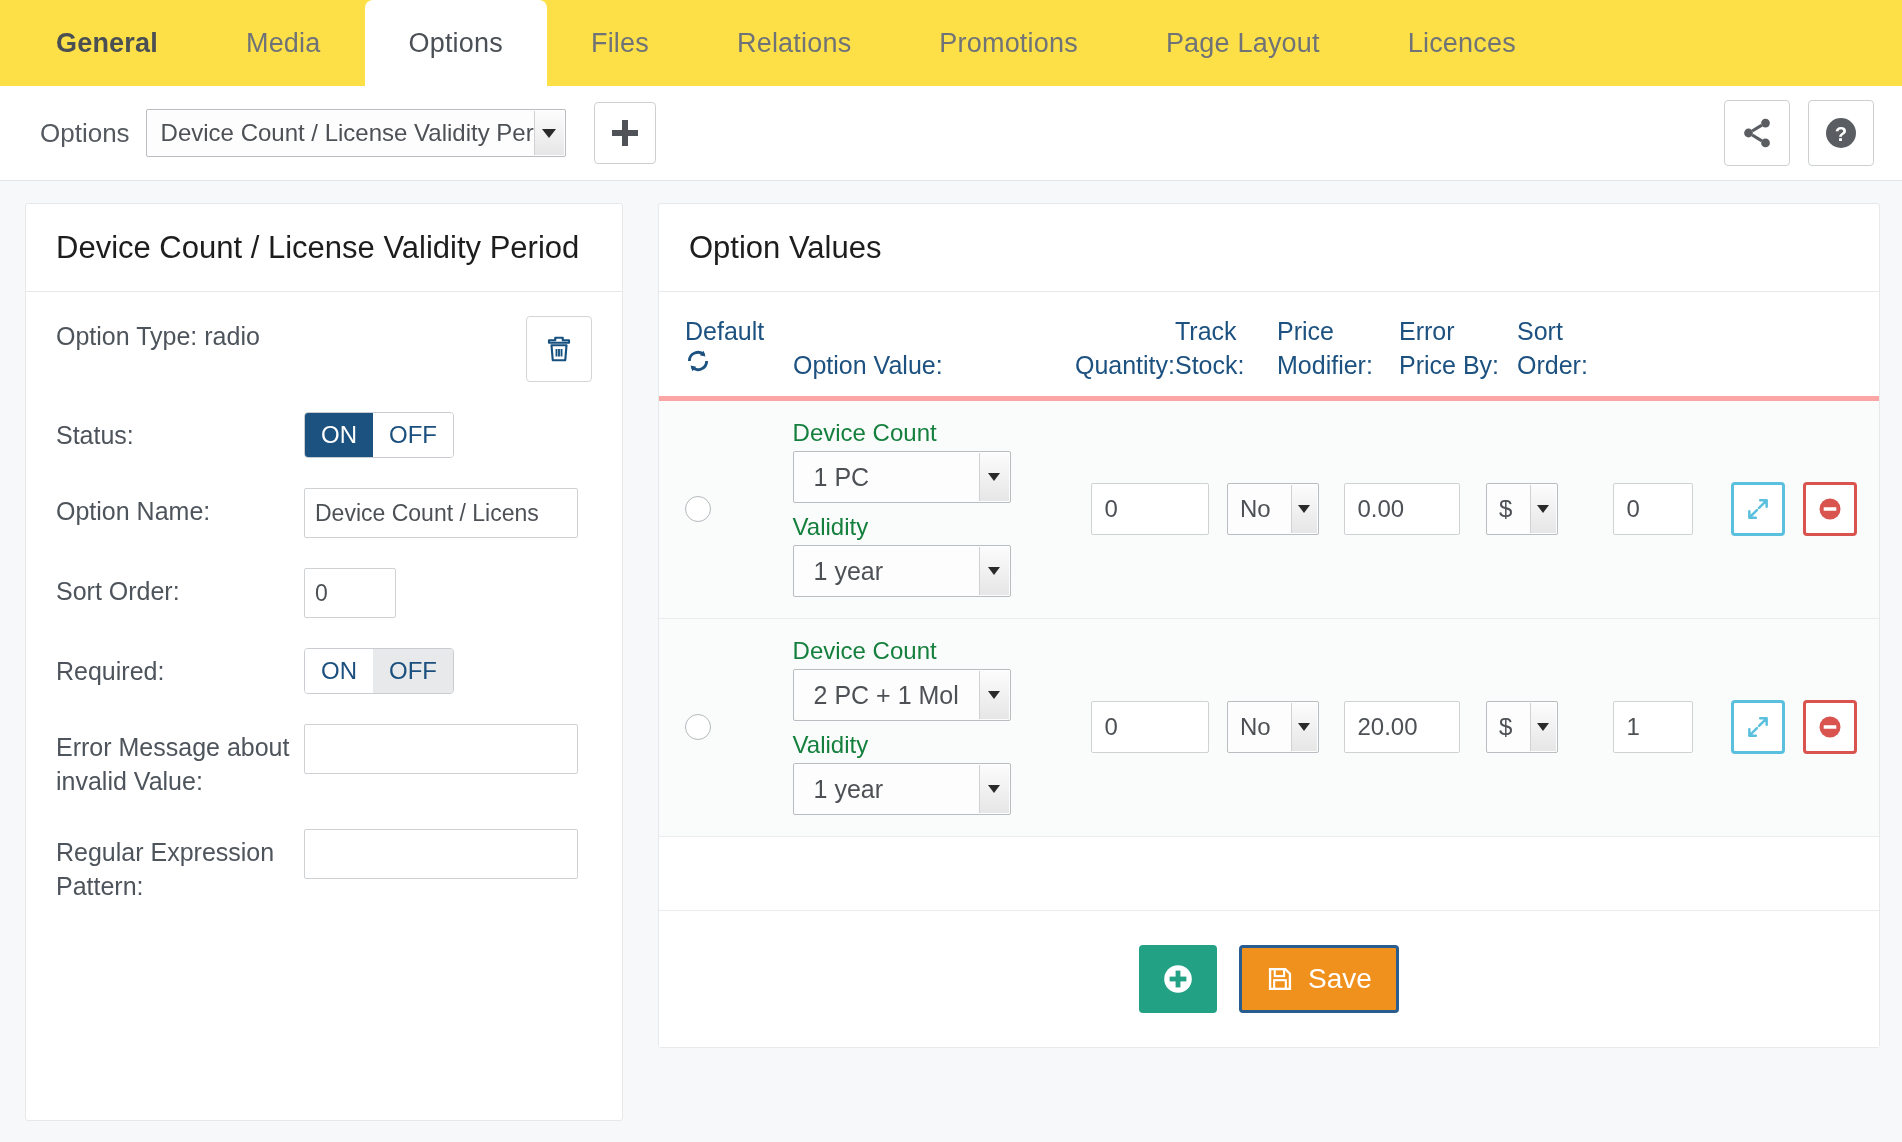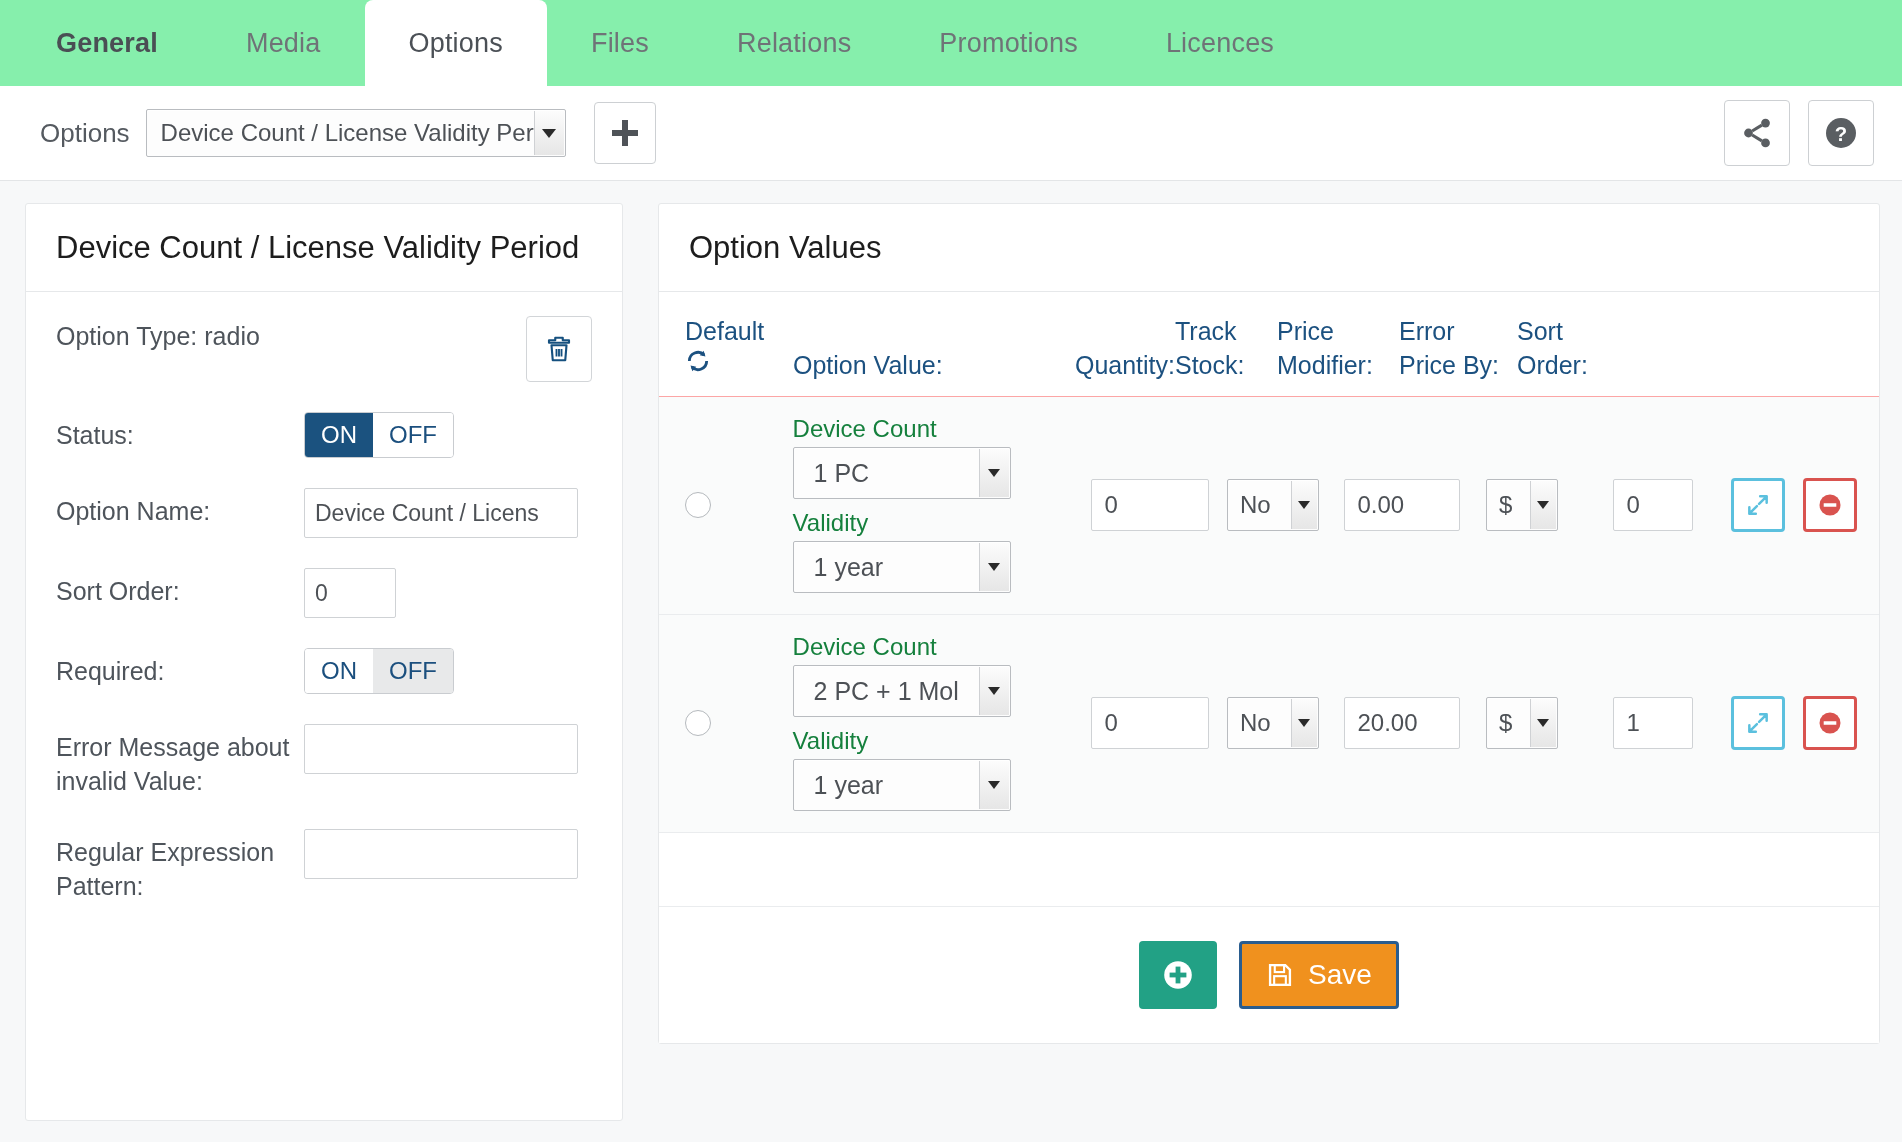--- a/index.html
+++ b/index.html
@@ -14,21 +14,21 @@
     position: relative;
     width: 1902px; height: 1142px;
     overflow: hidden;
     background: #fbfbfc;
   }
 
   
   .tabbar {
     position: relative;
     height: 86px;
-    background: #86efac;
+    background: #fde047;
     display: flex;
     align-items: flex-end;
     padding-left: 12px;
   }
   .tab {
     font-size: 27px;
     color: #6f7377;
     padding: 0 44px;
     height: 86px;
     line-height: 86px;
@@ -211,21 +211,21 @@
   .in-name { width: 274px; }
   .in-sort { width: 92px; }
   .in-wide { width: 274px; }
 
   
   .right-card { width: 1222px; }
   .tbl-head-row {
     display: flex;
     align-items: flex-end;
     padding: 22px 22px 14px 26px;
-    border-bottom: 1px solid #fca5a5;
+    border-bottom: 5px solid #fca5a5;
   }
   .th {
     font-size: 25px;
     color: #1c5party;
     color: #1b5party;
     color: #1c5180;
     line-height: 1.36;
     white-space: nowrap;
   }
   .c-default { width: 108px; }
@@ -322,20 +322,21 @@
 
 <div id="app">
 
   <div class="tabbar">
     <div class="tab first">General</div>
     <div class="tab">Media</div>
     <div class="tab active">Options</div>
     <div class="tab">Files</div>
     <div class="tab">Relations</div>
     <div class="tab">Promotions</div>
+    <div class="tab">Page Layout</div>
     <div class="tab">Licences</div>
   </div>
 
   <div class="toolbar">
     <div class="toolbar-label">Options</div>
 
     <div class="native-select tb-sel">
       <span class="sel-text">Device Count / License Validity Period</span>
       <span class="arrowbox">
           <i class="caret"></i>

